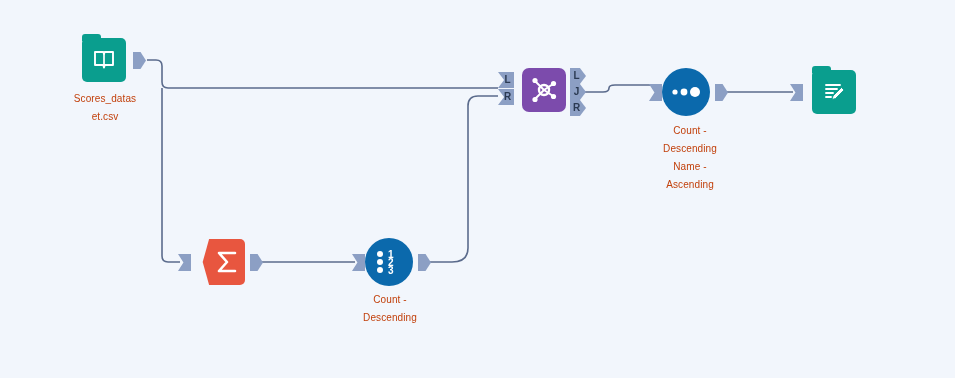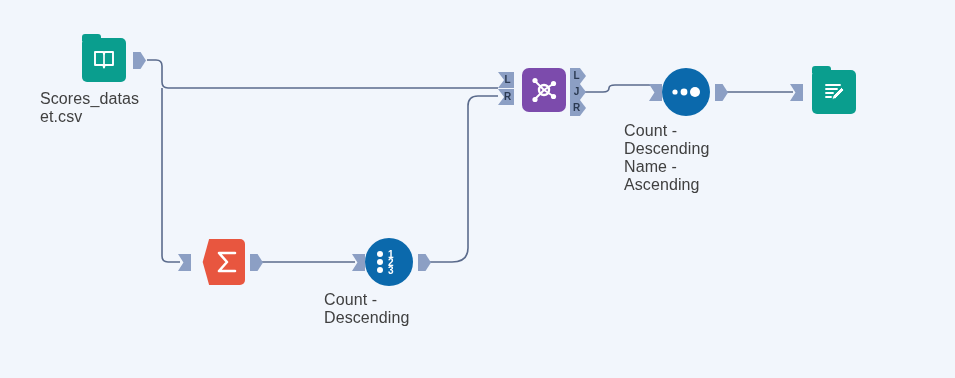--- a/index.html
+++ b/index.html
@@ -79,23 +79,23 @@
     top: 0;
     width: 100%;
     height: 100%;
     display: flex;
     align-items: center;
     justify-content: center;
   }
   
   .label {
     position: absolute;
-    text-align: left;
-    color: #404040;
-    font-size: 16px;
+    text-align: center;
+    color: #c2410c;
+    font-size: 10px;
     line-height: 18px;
     font-family: "Liberation Sans", sans-serif;
     white-space: pre-line;
     letter-spacing: 0.1px;
   }
   
   .anchor {
     position: absolute;
     width: 13px;
     height: 17px;

